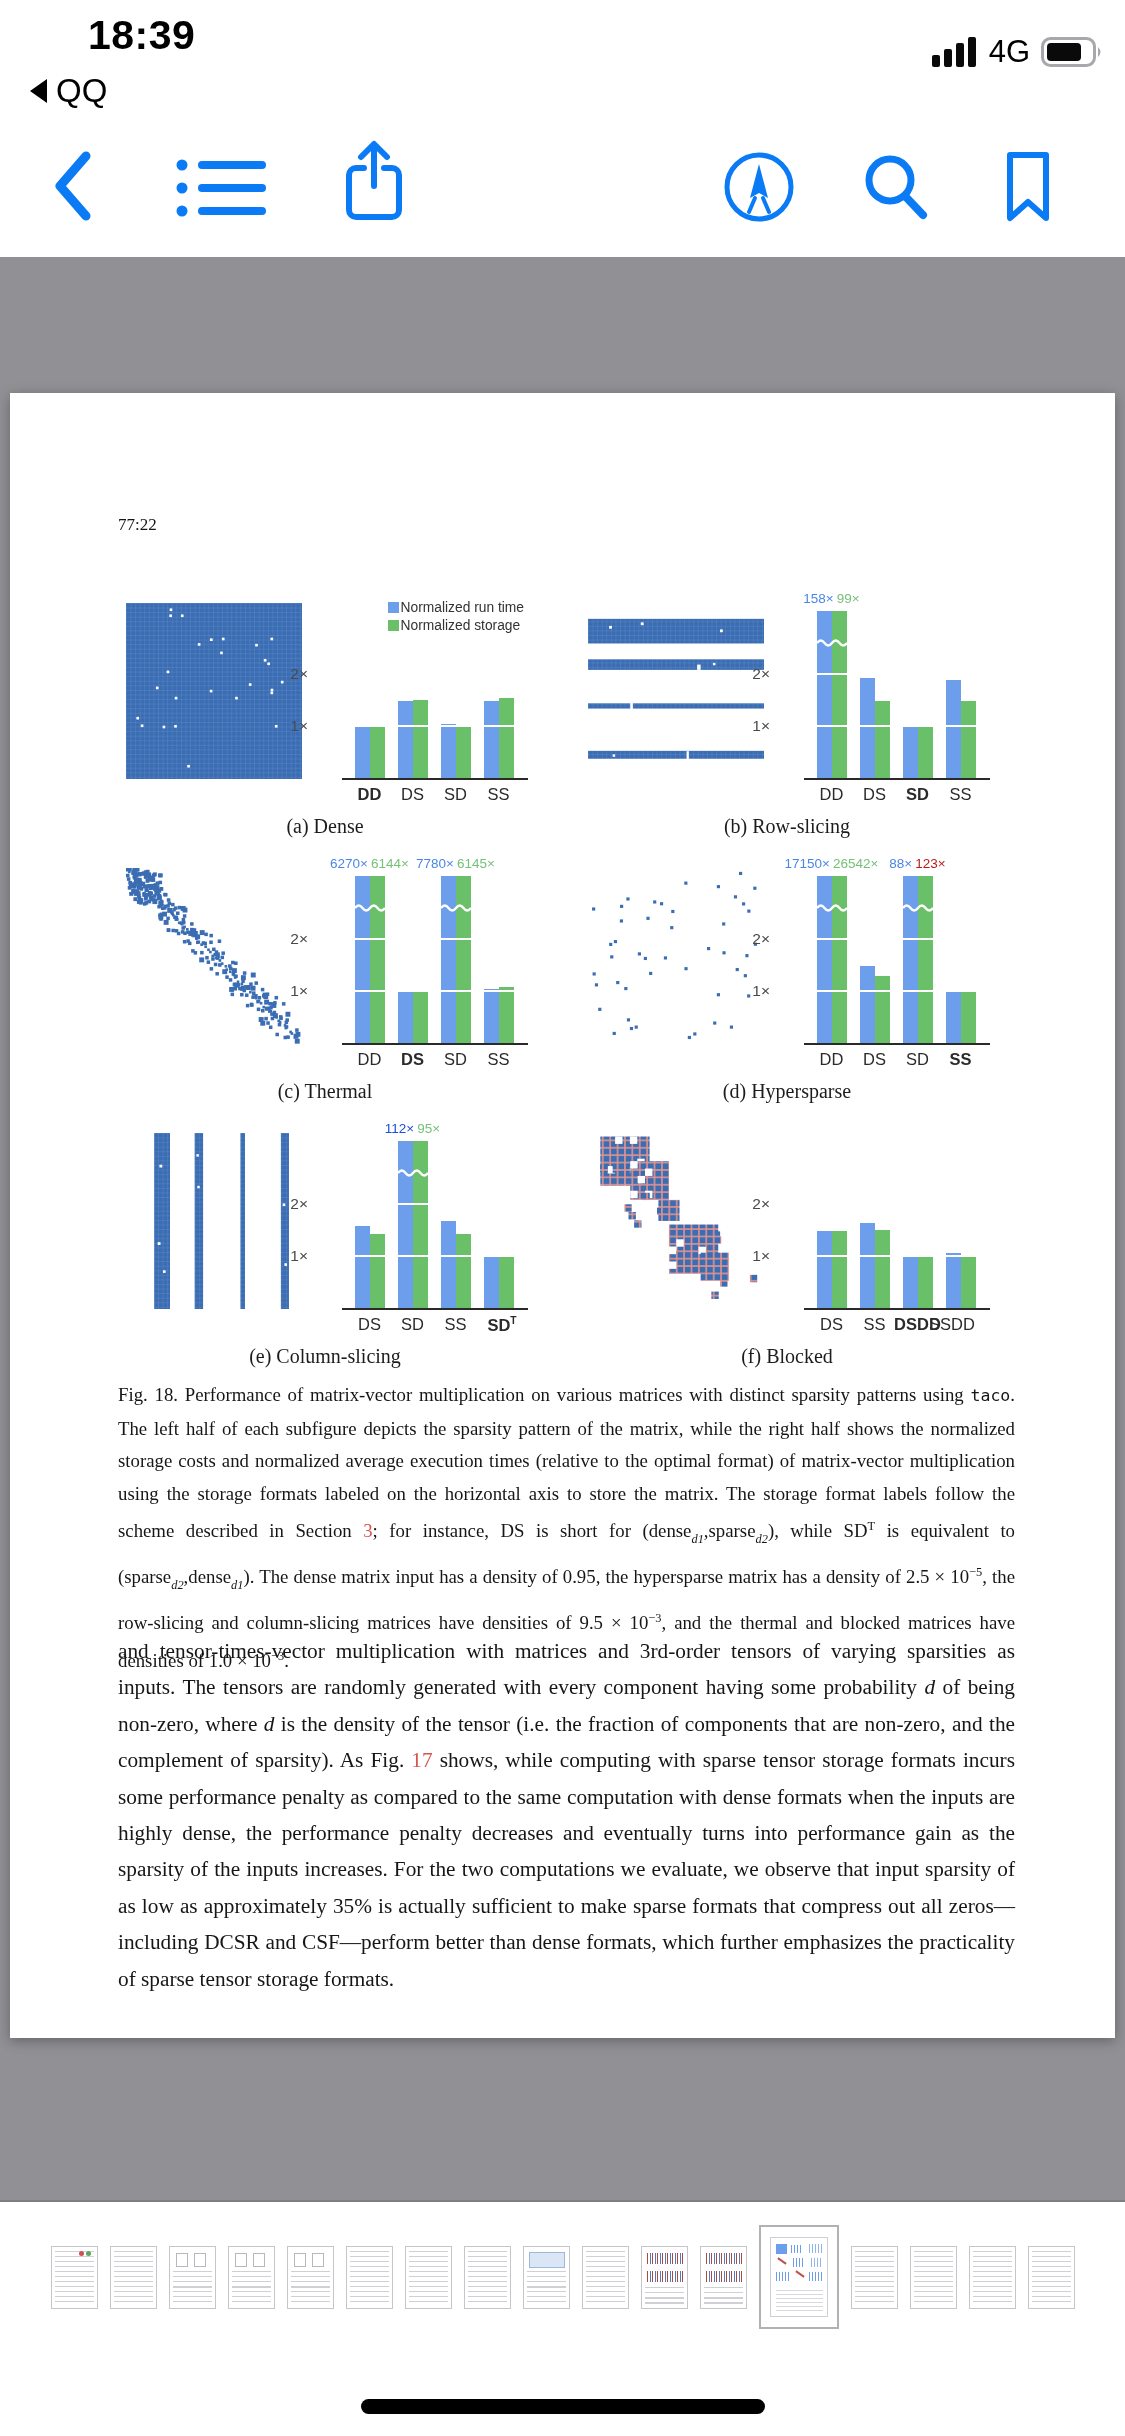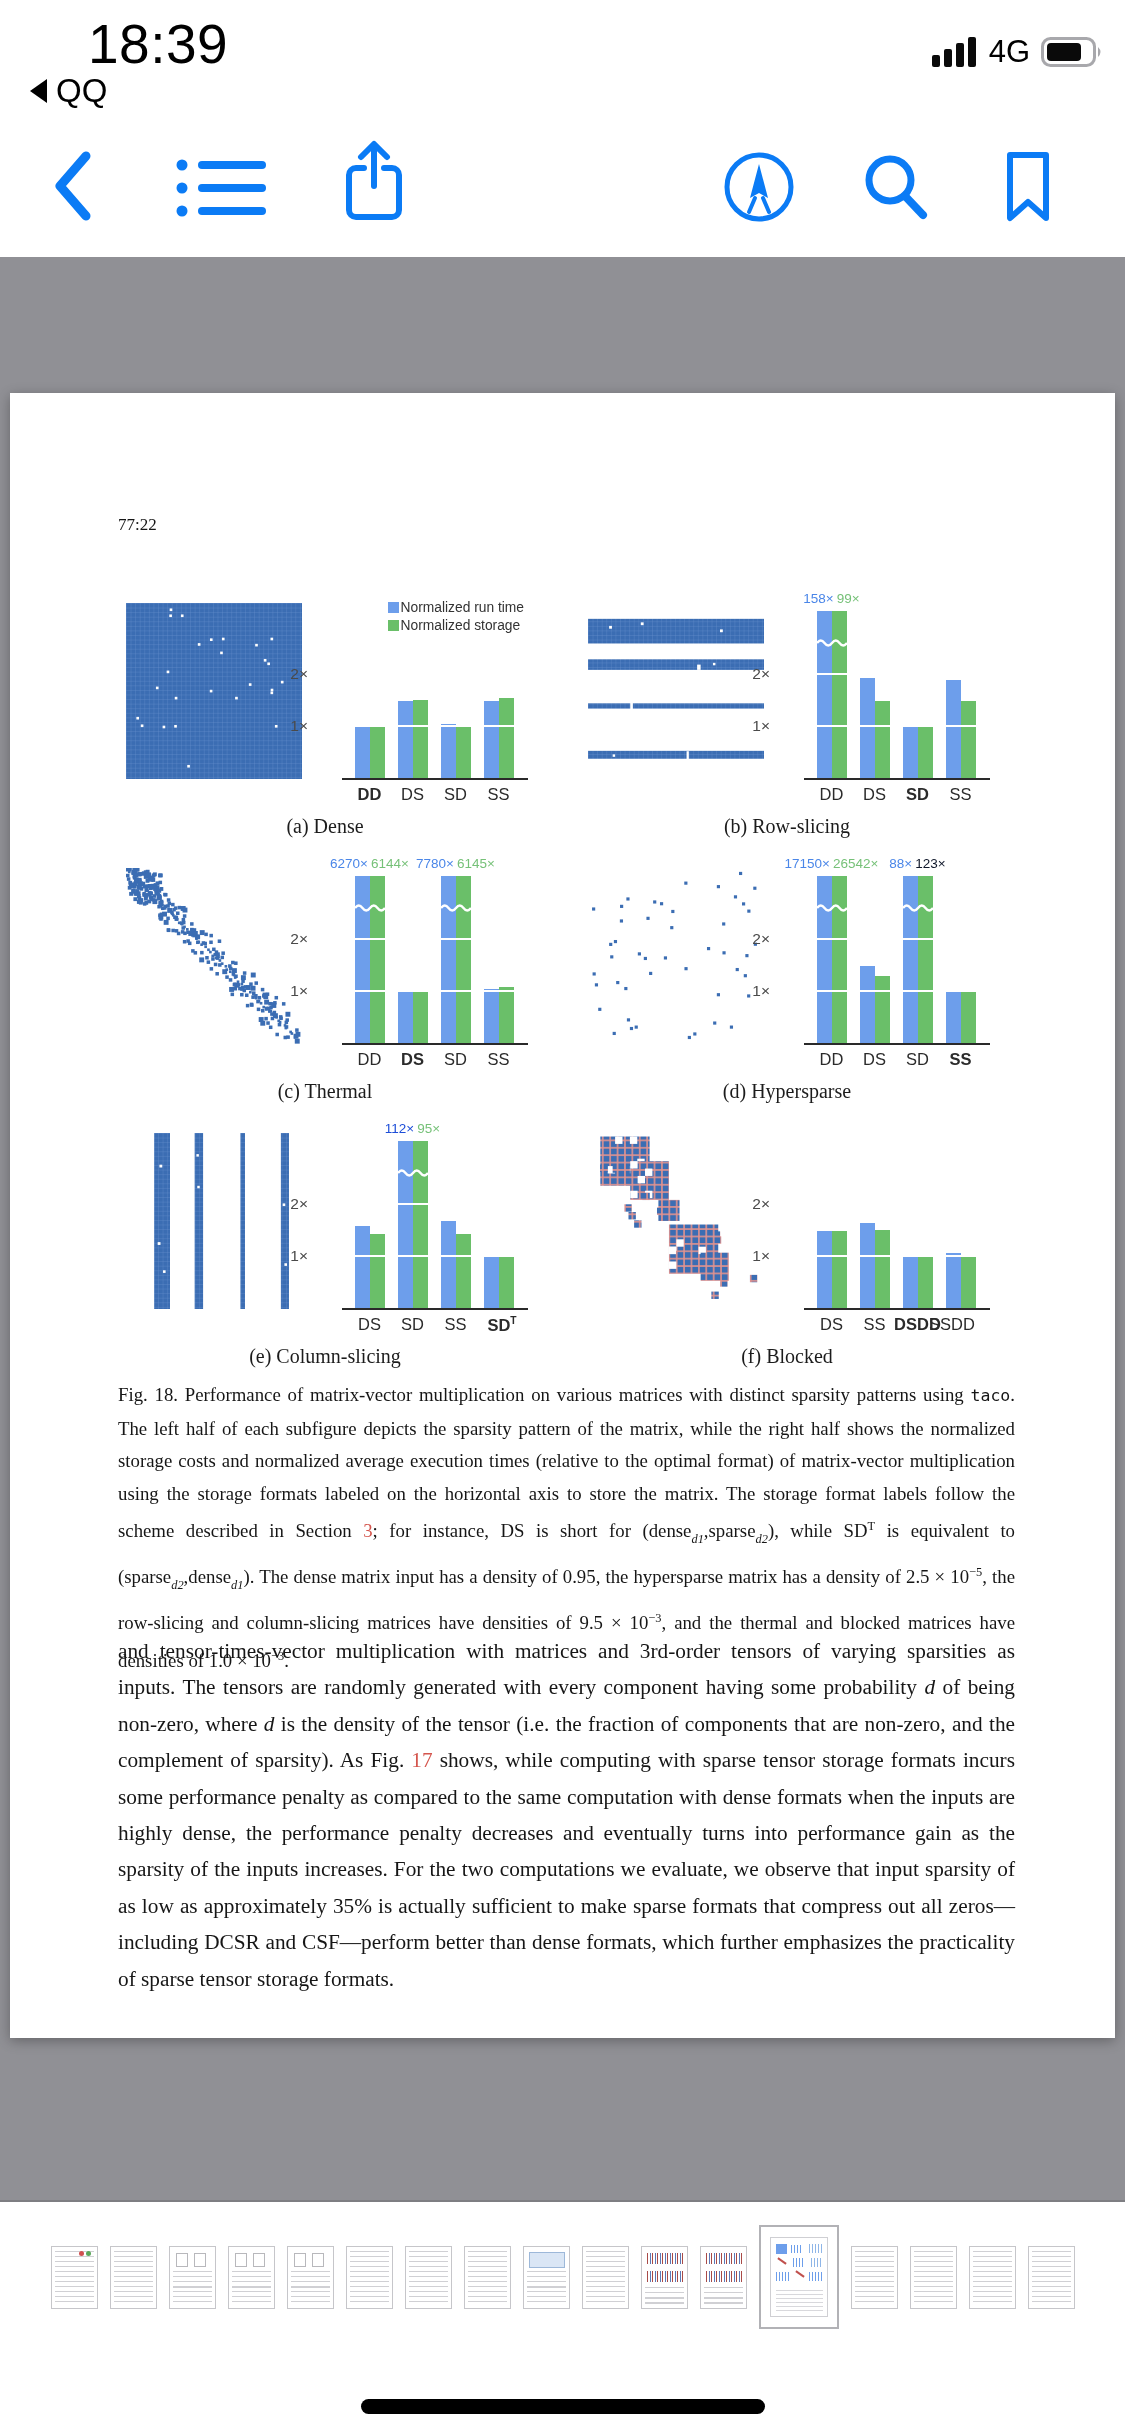--- a/index.html
+++ b/index.html
@@ -1,20 +1,20 @@
 <!DOCTYPE html>
 <html><head>
 <meta charset="utf-8">
 <style>
   html,body{margin:0;padding:0;background:#222;}
   .screen{position:relative;width:1125px;height:2436px;overflow:hidden;background:#909095;
     font-family:"Liberation Sans",sans-serif;margin:0 auto;}
   
   .topbar{position:absolute;top:0;left:0;right:0;height:257px;background:#fff;}
-  .time{position:absolute;left:88px;top:12px;font-size:55px;font-weight:400;color:#000;letter-spacing:.5px;}
+  .time{position:absolute;left:88px;top:12px;font-size:41px;font-weight:700;color:#000;letter-spacing:.5px;}
   .back-app{position:absolute;left:30px;top:72px;font-size:33px;font-weight:500;color:#000;display:flex;align-items:center;}
   .back-tri{width:0;height:0;border-top:12px solid transparent;border-bottom:12px solid transparent;
     border-right:17px solid #000;margin-right:9px;}
   .status-right{position:absolute;right:22px;top:34px;display:flex;align-items:center;gap:11px;}
   .net-label{font-size:31px;color:#000;font-weight:500;}
   .tool-icon{position:absolute;}
   
   .title-badge{position:absolute;top:294px;left:50%;transform:translateX(-50%);background:#48484b;color:#fff;
     font-size:46px;font-weight:700;padding:8px 34px 12px;border-radius:18px;white-space:nowrap;}
   
@@ -722,21 +722,21 @@
               <rect x="59.8" y="93.4" width="1.8" height="1.8" fill="#3b6db3"></rect>
               <rect x="33.2" y="27.7" width="1.8" height="1.8" fill="#3b6db3"></rect>
               <rect x="76.2" y="30.9" width="1.8" height="1.8" fill="#3b6db3"></rect>
               <rect x="14.0" y="93.1" width="1.8" height="1.8" fill="#3b6db3"></rect>
             </svg>
       <div class="chart">
         <div class="plot">
                 <div class="annot" style="left:21.5px">
       <span style="color:#4a86e8">17150×</span><span style="color:#76c178">26542×</span></div>
                 <div class="annot" style="left:107.5px">
-      <span style="color:#4a86e8">88×</span><span style="color:#0f172a">123×</span></div>
+      <span style="color:#4a86e8">88×</span><span style="color:#b91c1c">123×</span></div>
                 <div class="bargroup" style="left:6.5px">
       <div class="bar" style="height:168px;background:#6d9eeb"></div>
       <div class="bar" style="height:168px;background:#6abf69"></div>
                   <div class="wline" style="bottom:52px"></div>
                   <div class="wline" style="bottom:104px"></div>
       <svg class="brk" width="30" height="9" viewBox="0 0 30 9" style="bottom:132px">
       <path d="M0 5 Q3.75 0 7.5 5 T15 5 T22.5 5 T30 5" fill="none" stroke="#fff" stroke-width="2.4"></path>
                   </svg>
                 </div>
                 <div class="bargroup" style="left:49.5px">

